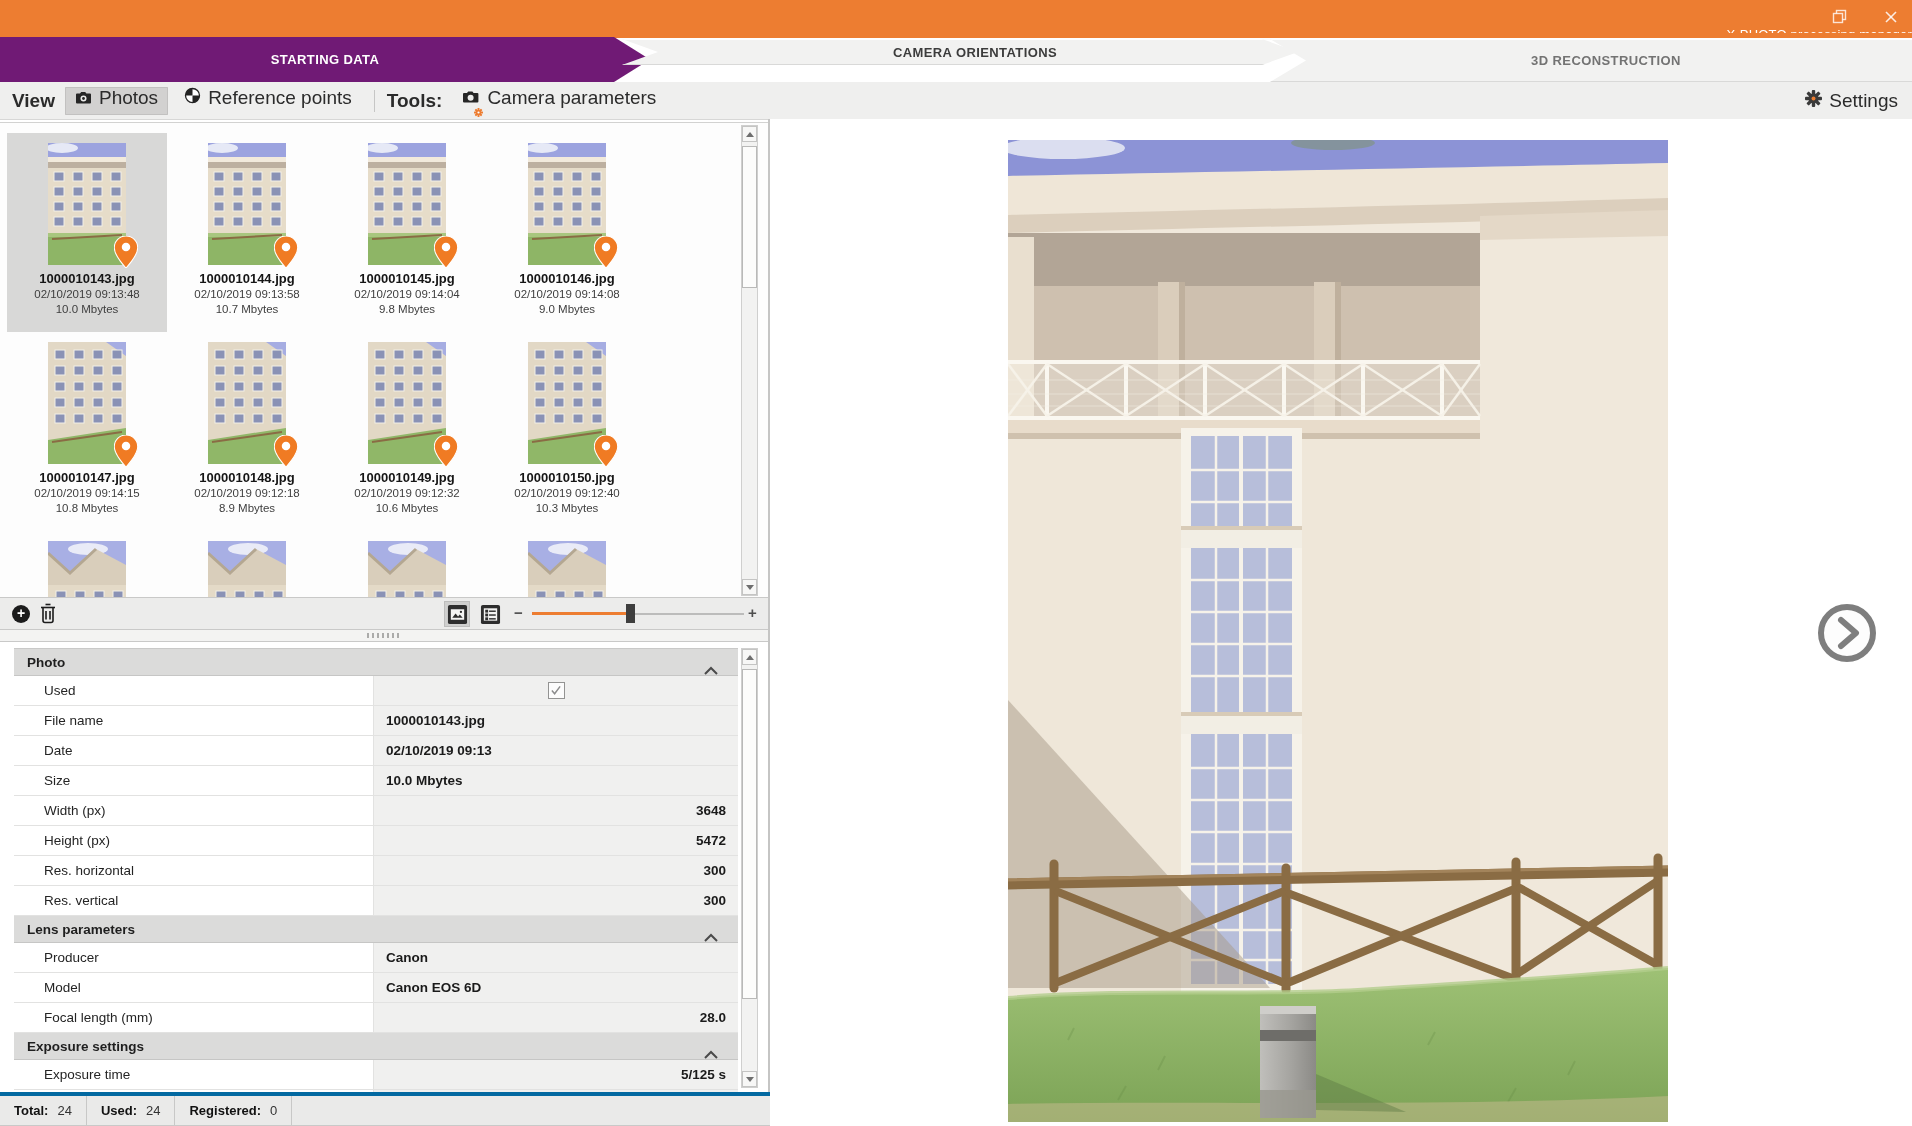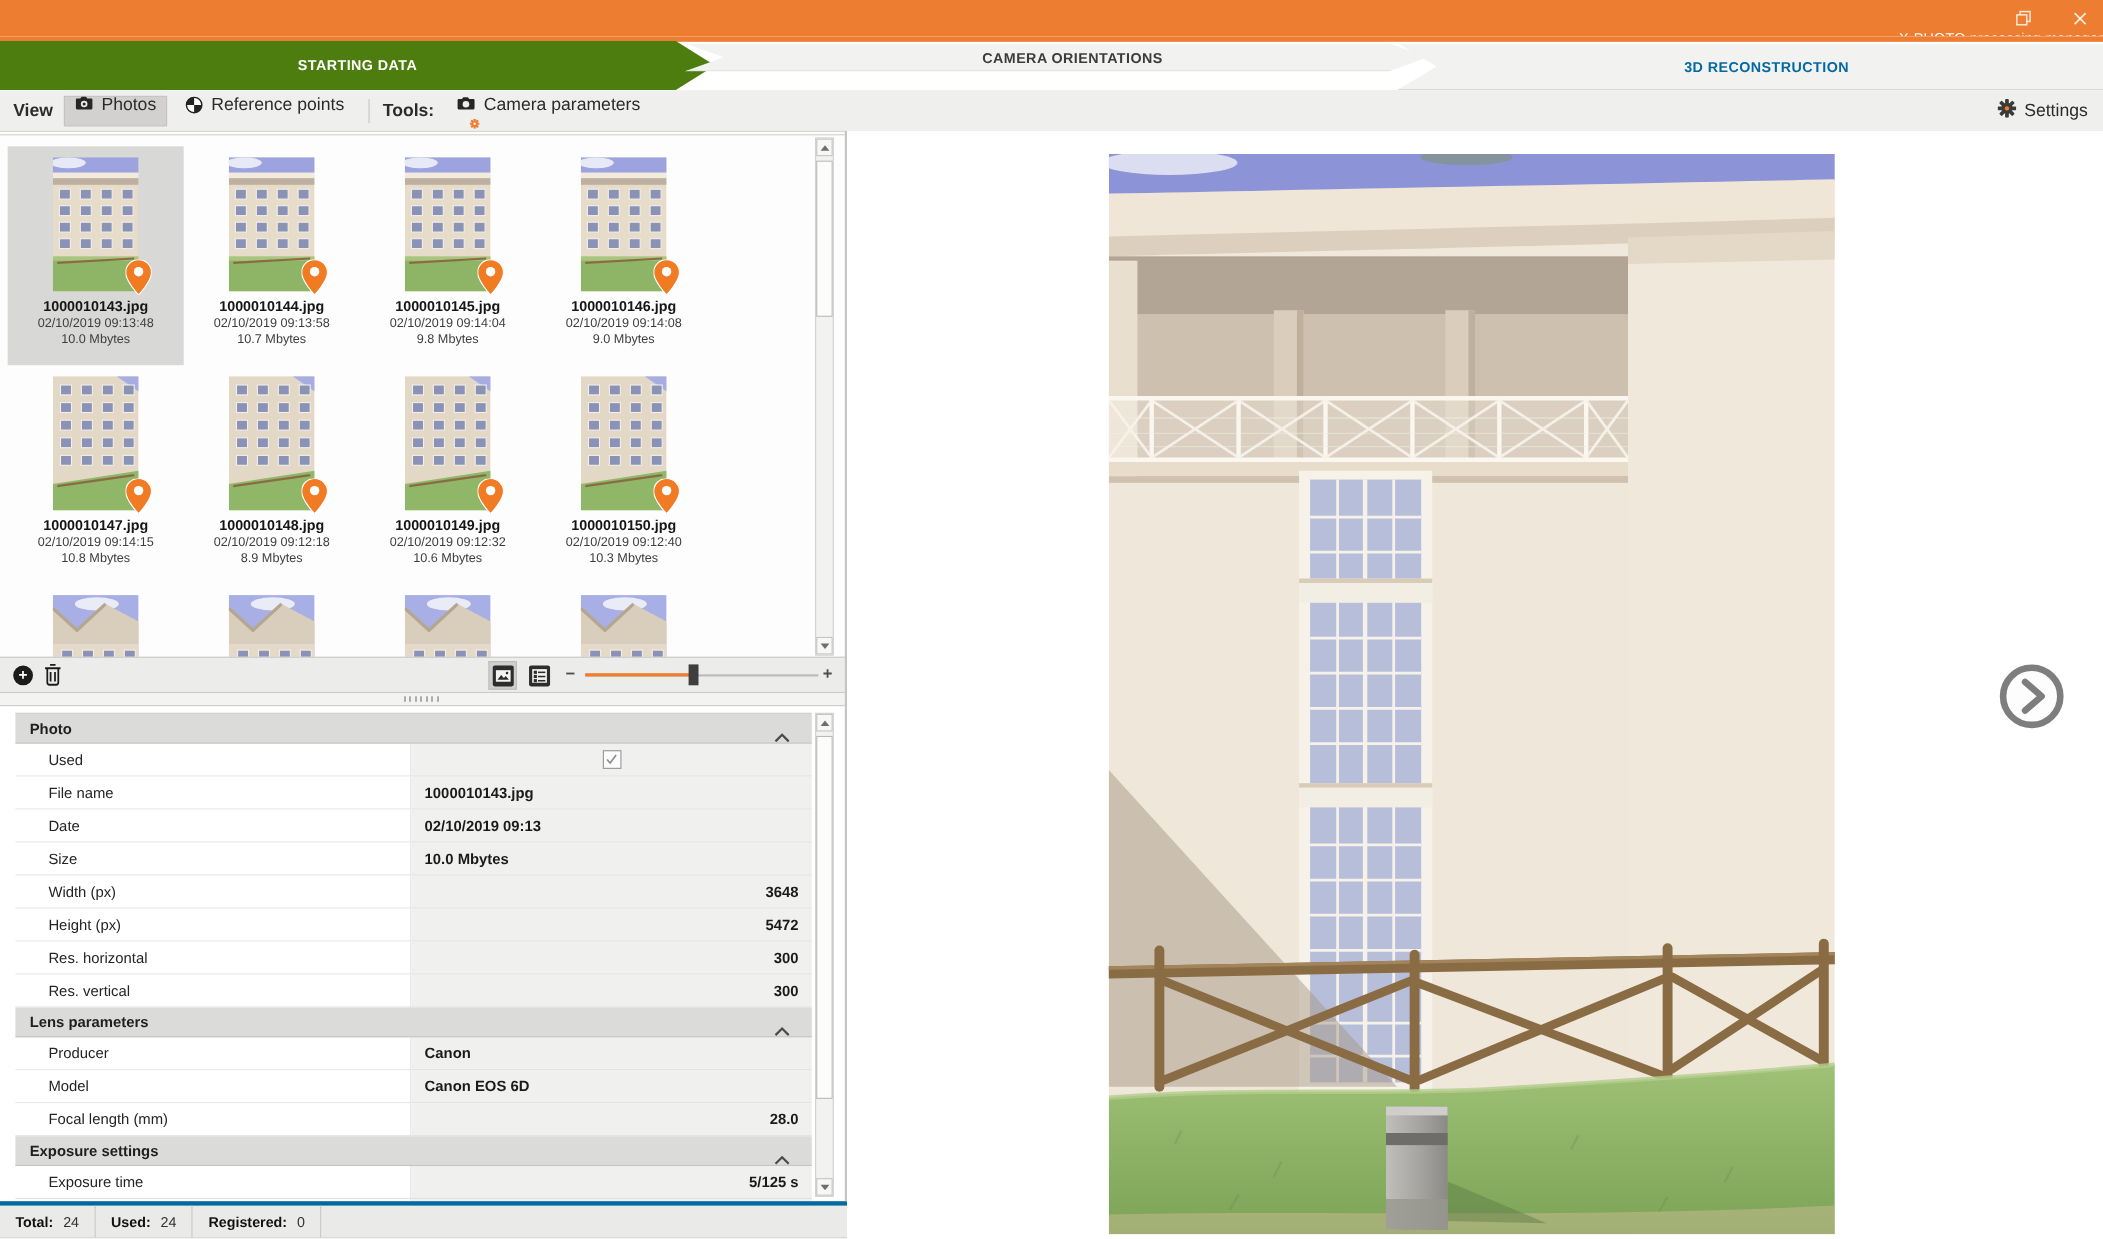--- a/index.html
+++ b/index.html
@@ -11,33 +11,33 @@
   .titlebar .title{position:absolute;left:0;right:0;top:0;height:33px;line-height:33px;
        text-align:right;color:#fff;font-size:13px;letter-spacing:.2px;margin-top:18px;}
   .win-controls{position:absolute;right:10px;top:0;height:33px;display:flex;align-items:center;gap:30px;}
   .win-btn{width:22px;height:22px;display:flex;align-items:center;justify-content:center;cursor:default;}
 
   
   .tabs{position:absolute;left:0;top:33px;width:1912px;height:49px;background:#fff;}
   .tabs .orange-strip{position:absolute;left:0;top:0;width:100%;height:5px;background:#ED7D31;}
   .tab{position:absolute;display:flex;align-items:center;justify-content:center;
        font-size:13px;font-weight:bold;letter-spacing:.4px;}
-  .tab-1{left:0;top:4px;width:650px;height:45px;background:#4d7c0f;color:#fff;
+  .tab-1{left:0;top:4px;width:650px;height:45px;background:#701a75;color:#fff;
        clip-path:polygon(0 0,614px 0,650px 50%,614px 100%,0 100%);}
   .tab-2{left:622px;top:6px;width:676px;height:26px;background:#F2F2F1;color:#3C3C3C;
        clip-path:polygon(0 0,640px 0,676px 50%,640px 100%,0 100%,36px 50%);
        box-shadow:inset 0 1px 0 #fff, inset 0 -1px 0 #D9D9D8;}
-  .tab-3{left:1270px;top:6px;width:642px;height:43px;background:#F2F2F1;color:#0369a1;
+  .tab-3{left:1270px;top:6px;width:642px;height:43px;background:#F2F2F1;color:#737373;
        clip-path:polygon(0 0,100% 0,100% 100%,0 100%,36px 50%);
        box-shadow:inset 0 1px 0 #fff, inset 0 -1px 0 #D9D9D8;}
   .tab-2 span{padding-left:30px;} .tab-3 span{padding-left:30px;}
 
   
   .toolbar{position:absolute;left:0;top:82px;width:1912px;height:37px;background:#EFEFEE;
-       border-bottom:1px solid #D7D7D6;display:flex;align-items:center;font-size:16px;color:#2B2B2B;}
+       border-bottom:1px solid #D7D7D6;display:flex;align-items:center;font-size:19px;color:#2B2B2B;}
   .tb-label{font-weight:bold;margin:0 10px 0 12px;}
   .tb-btn{display:flex;gap:7px;height:28px;padding:0 10px;border-radius:1px;cursor:default;}
   .tb-btn.pressed{background:#D2D1D0;box-shadow:inset 0 0 0 1px #C2C1C0;}
   .tb-sep{width:1px;height:22px;background:#C6C6C5;margin:0 12px;}
   .tb-settings{position:absolute;right:14px;display:flex;align-items:center;gap:7px;}
 
   
   .left-border-line{position:absolute;left:768px;top:119px;width:2px;height:973px;background:#C5C5C4;}
   .thumbs-viewport{position:absolute;left:0;top:122px;width:768px;height:475px;background:#FDFDFD;
        border-top:1px solid #D2D2D1;overflow:hidden;}

